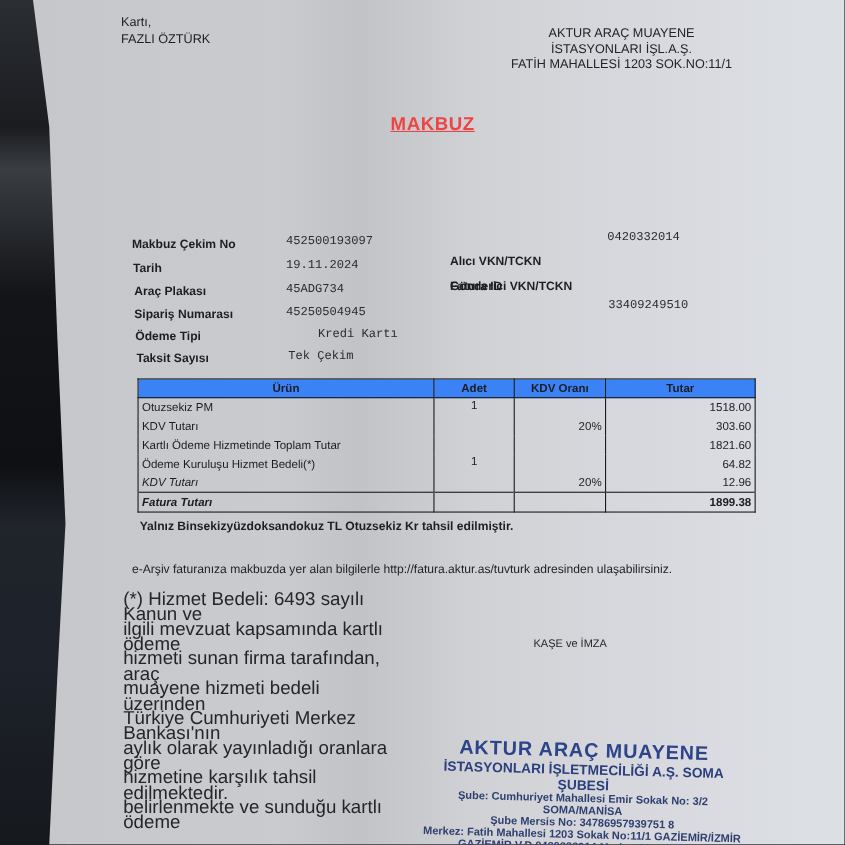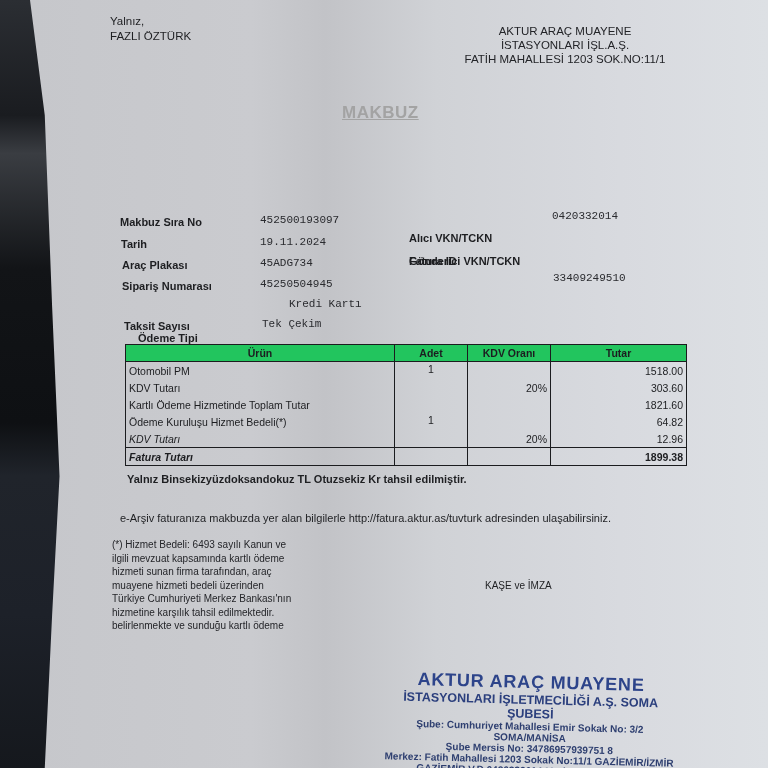--- a/index.html
+++ b/index.html
@@ -13,73 +13,73 @@
     background:linear-gradient(180deg,#2b2e33 0%,#1a1c20 15%,#3a3d42 20%,#121417 35%,#0e1013 55%,#20242b 62%,#1d2129 80%,#15181d 100%);
   }
   .paper-body {
     position:absolute; left:30px; top:0; width:738px; height:768px;
     background:linear-gradient(90deg,#c6c7cb 0%,#cacbcf 30%,#c2c3c7 40%,#d0d2d6 55%,#d8dadf 80%,#dde0e4 100%);
     clip-path:polygon(0 0,100% 0,100% 100%,2% 100%,3% 80%,4% 62%,3% 40%,2% 15%);
   }
   .txt { position:absolute; color:#1e1f22; font-size:11.5px; line-height:15px; }
   .sayin { left:110px; top:14px; }
   .company-block { left:430px; top:24px; width:270px; text-align:center; font-size:11.5px; line-height:14px; color:#232428; }
-  .title { left:342px; top:105px; font-size:17px; font-weight:bold; text-decoration:underline; letter-spacing:0.5px; color:#a3a3a3; }
+  .title { left:355px; top:105px; font-size:17px; font-weight:bold; text-decoration:underline; letter-spacing:0.5px; color:#ef4444; }
   .field-label { font-weight:bold; font-size:11px; color:#1d1e21; }
   .field-val { font-size:11px; color:#2a2b2f;font-family:Liberation Mono, monospace; }
   table.items {
     position:absolute; left:125px; top:344px; width:562px;
     border-collapse:collapse; font-size:10.5px; color:#1c1d20;
   }
   table.items th, table.items td { border:1.2px solid #1b1c1f; padding:1px 3px; height:15px; }
-  table.items th { background:#22c55e; font-weight:bold; text-align:center; height:14px; }
+  table.items th { background:#3b82f6; font-weight:bold; text-align:center; height:14px; }
   table.items td { border-top:none; border-bottom:none; }
   table.items tr.last td { border-top:1.2px solid #1b1c1f; border-bottom:1.2px solid #1b1c1f; font-weight:bold; font-style:italic; }
   table.items tr.last td.num { font-style:normal; }
   td.num { text-align:right; }
   td.center { text-align:center; vertical-align:top; }
   td.kdv { text-align:right; }
   td.ital { font-style:italic; }
   .tahsil { left:127px; top:472px; font-weight:bold; font-size:11px; }
   .earsiv { left:120px; top:511px; font-size:11px; }
-  .note { left:112px; top:538px; width:250px; font-size:10px; line-height:13.5px; color:#242529; }
+  .note { left:112px; top:538px; width:250px; font-size:17px; line-height:13.5px; color:#242529; }
   .kase { left:485px; top:578px; font-size:10px; }
   .stamp { position:absolute; left:385px; top:672px; width:290px; color:#2c3f78; text-align:center; transform:rotate(1.5deg); }
   .stamp .s1 { font-size:18px; font-weight:bold; letter-spacing:0.8px; color:#2d448a; }
   .stamp .s2 { font-size:12.5px; font-weight:bold; color:#2b3f7d; }
   .stamp .s3 { font-size:10px; font-weight:bold; color:#2e3f70; }
 </style>
 </head>
 <body>
 
 <div class="bg-car"></div>
 <div class="paper-body"></div>
 
 <div class="txt sayin">
-  <div>Yalnız,</div>
+  <div>Kartı,</div>
   <div>FAZLI ÖZTÜRK</div>
 </div>
 
 <div class="txt company-block">
   <div>AKTUR ARAÇ MUAYENE</div>
   <div>İSTASYONLARI İŞL.A.Ş.</div>
   <div>FATİH MAHALLESİ 1203 SOK.NO:11/1</div>
 </div>
 
 <div class="txt title">MAKBUZ</div>
 
-<div class="txt field-label" style="left:120px;top:215px;">Makbuz Sıra No</div>
+<div class="txt field-label" style="left:120px;top:215px;">Makbuz Çekim No</div>
 <div class="txt field-val" style="left:260px;top:213px;">452500193097</div>
 <div class="txt field-label" style="left:121px;top:237px;">Tarih</div>
 <div class="txt field-val" style="left:260px;top:235px;">19.11.2024</div>
 <div class="txt field-label" style="left:122px;top:258px;">Araç Plakası</div>
 <div class="txt field-val" style="left:260px;top:256px;">45ADG734</div>
 <div class="txt field-label" style="left:122px;top:279px;">Sipariş Numarası</div>
 <div class="txt field-val" style="left:260px;top:277px;">45250504945</div>
-<div class="txt field-label" style="left:138px;top:299px;margin-top:32px;">Ödeme Tipi</div>
+<div class="txt field-label" style="left:123px;top:299px;">Ödeme Tipi</div>
 <div class="txt field-val" style="left:261px;top:297px;padding-left:28px;">Kredi Kartı</div>
 <div class="txt field-label" style="left:124px;top:319px;">Taksit Sayısı</div>
 <div class="txt field-val" style="left:262px;top:317px;">Tek Çekim</div>
 
 <div class="txt field-label" style="left:409px;top:210px;margin-top:44px;">Gönderici VKN/TCKN</div>
 <div class="txt field-val" style="left:552px;top:209px;">0420332014</div>
 <div class="txt field-label" style="left:409px;top:231px;">Alıcı VKN/TCKN</div>
 <div class="txt field-val" style="left:553px;top:231px;margin-top:40px;">33409249510</div>
 <div class="txt field-label" style="left:409px;top:254px;">Fatura ID</div>
 
@@ -87,21 +87,21 @@
   <thead>
     <tr>
       <th style="width:262px;">Ürün</th>
       <th style="width:66px;">Adet</th>
       <th style="width:76px;">KDV Oranı</th>
       <th>Tutar</th>
     </tr>
   </thead>
   <tbody>
     <tr>
-      <td>Otomobil PM</td>
+      <td>Otuzsekiz PM</td>
       <td class="center">1</td>
       <td class="kdv"></td>
       <td class="num">1518.00</td>
     </tr>
     <tr>
       <td>KDV Tutarı</td>
       <td class="center"></td>
       <td class="kdv">20%</td>
       <td class="num">303.60</td>
     </tr>
@@ -134,20 +134,21 @@
 
 <div class="txt tahsil">Yalnız Binsekizyüzdoksandokuz TL Otuzsekiz Kr tahsil edilmiştir.</div>
 <div class="txt earsiv">e-Arşiv faturanıza makbuzda yer alan bilgilerle http://fatura.aktur.as/tuvturk adresinden ulaşabilirsiniz.</div>
 
 <div class="txt note">
   <div>(*) Hizmet Bedeli: 6493 sayılı Kanun ve</div>
   <div>ilgili mevzuat kapsamında kartlı ödeme</div>
   <div>hizmeti sunan firma tarafından, araç</div>
   <div>muayene hizmeti bedeli üzerinden</div>
   <div>Türkiye Cumhuriyeti Merkez Bankası'nın</div>
+  <div>aylık olarak yayınladığı oranlara göre</div>
   <div>hizmetine karşılık tahsil edilmektedir.</div>
   <div>belirlenmekte ve sunduğu kartlı ödeme</div>
 </div>
 
 <div class="txt kase">KAŞE ve İMZA</div>
 
 <div class="stamp">
   <div class="s1">AKTUR ARAÇ MUAYENE</div>
   <div class="s2">İSTASYONLARI İŞLETMECİLİĞİ A.Ş. SOMA ŞUBESİ</div>
   <div class="s3">Şube: Cumhuriyet Mahallesi Emir Sokak No: 3/2 SOMA/MANİSA</div>

